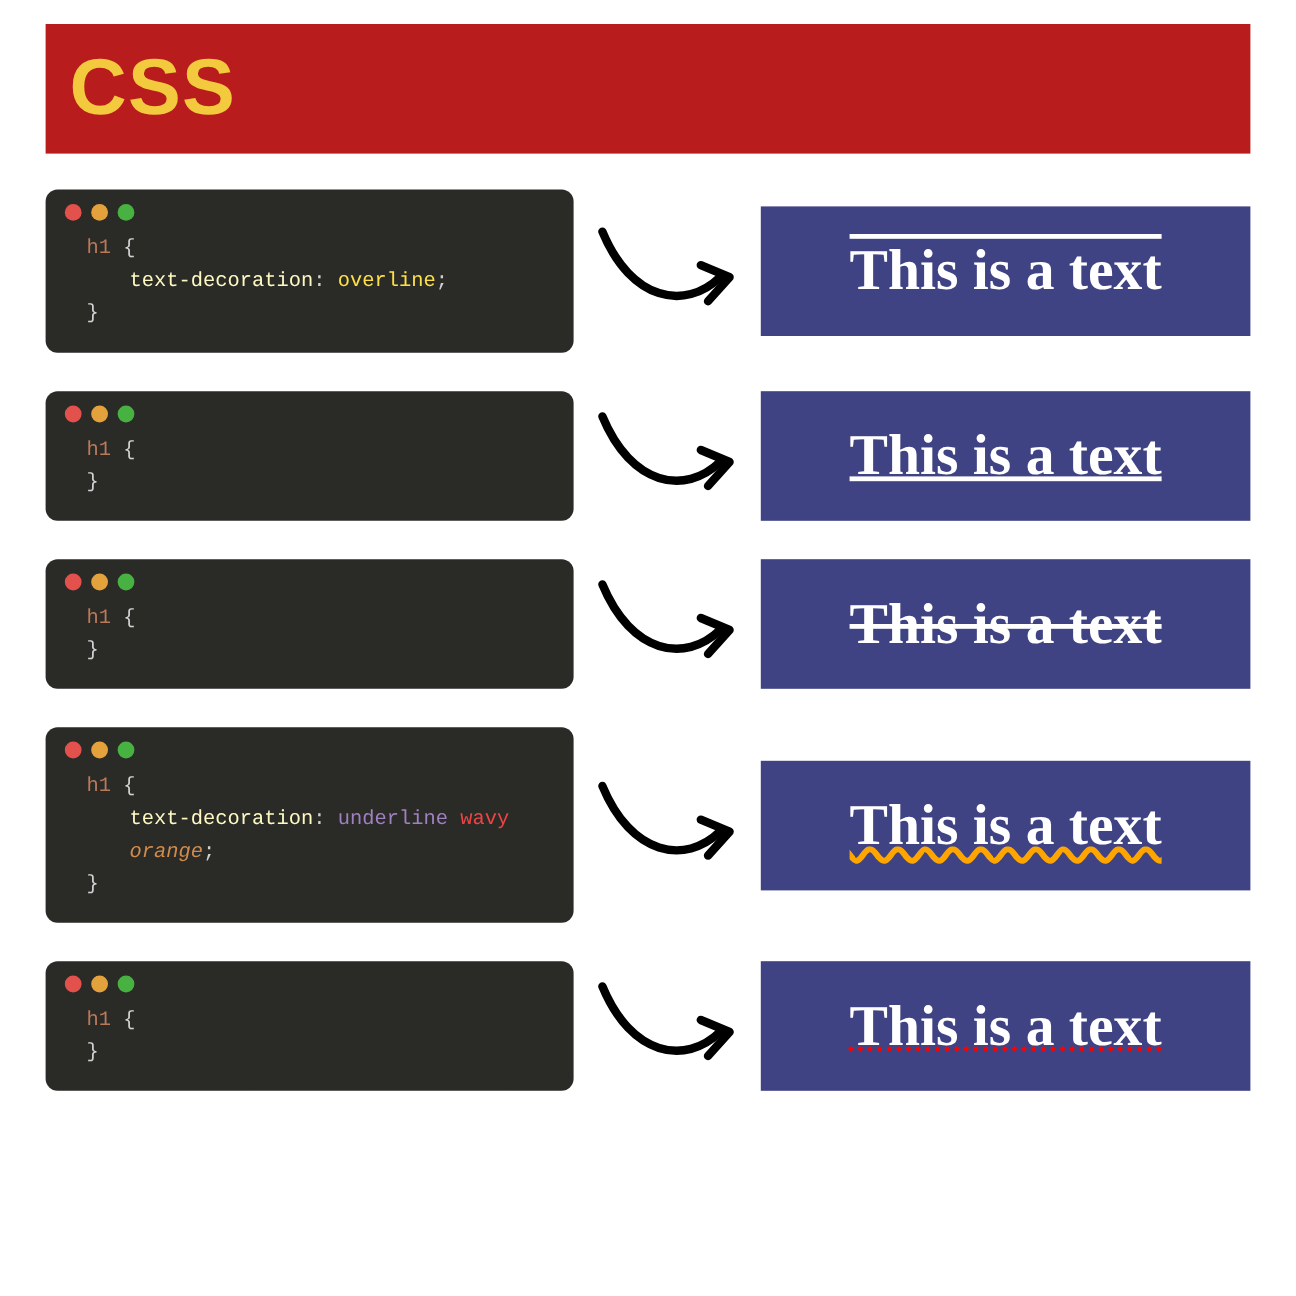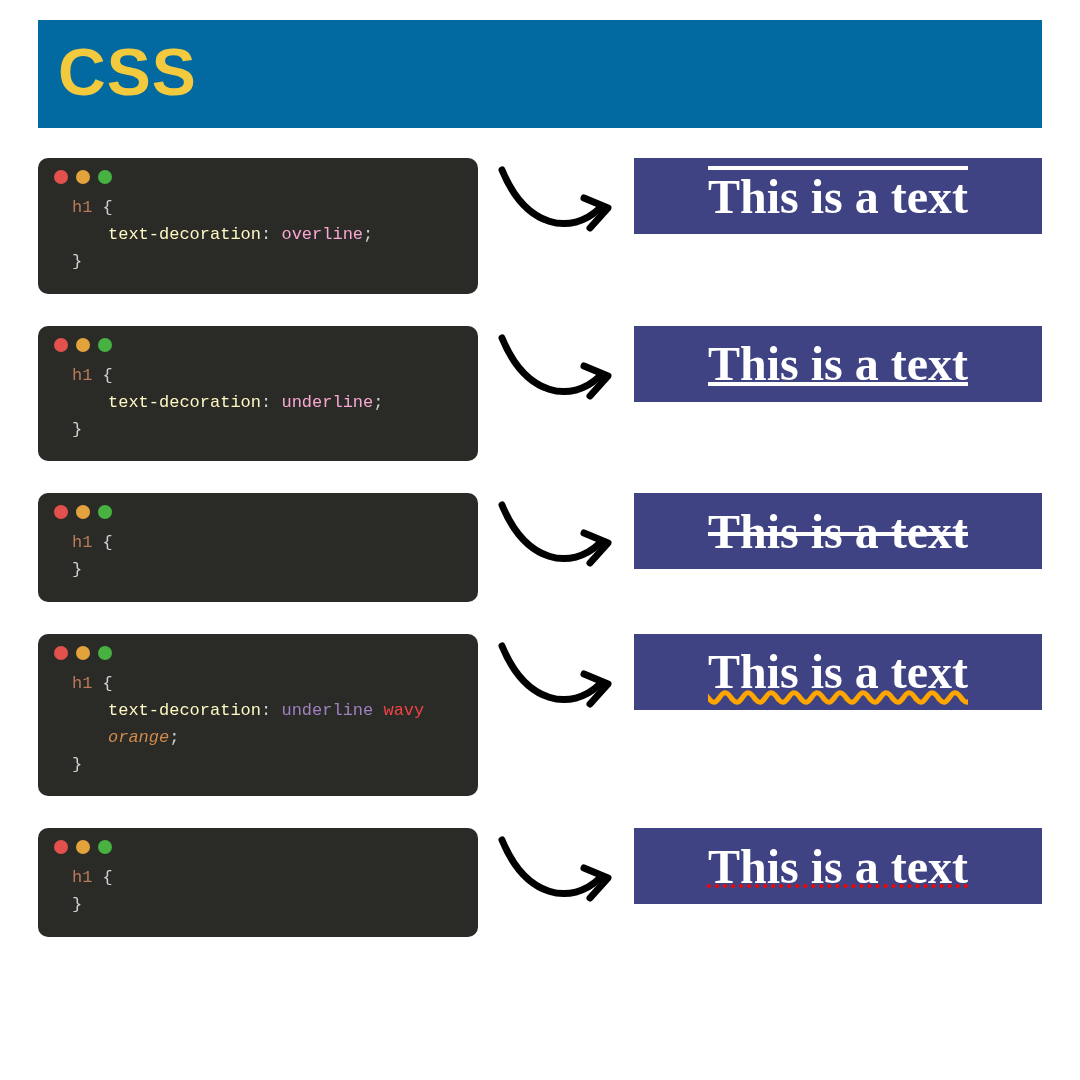--- a/index.html
+++ b/index.html
@@ -4,21 +4,21 @@
 <style>
   * { margin: 0; padding: 0; box-sizing: border-box; }
   body {
     width: 1080px;
     height: 1080px;
     background: #ffffff;
     font-family: Arial, Helvetica, sans-serif;
     padding: 20px 38px;
   }
   .title-bar {
-    background: #0369a1;
+    background: #b91c1c;
     color: #fff;
     padding: 14px 20px 18px 20px;
     display: flex;
     align-items: baseline;
     gap: 14px;
   }
   .title-css {
     color: #f3c93d;
     font-weight: 900;
     font-size: 66px;
@@ -30,60 +30,60 @@
     font-size: 52px;
   }
   .examples {
     margin-top: 30px;
     display: flex;
     flex-direction: column;
     gap: 32px;
   }
   .row {
     display: flex;
-    align-items: flex-start;
+    align-items: center;
     gap: 18px;
   }
   .code-box {
     background: #2a2a27;
     border-radius: 10px;
     width: 440px;
     padding: 12px 16px 18px 16px;
     font-family: "Courier New", monospace;
     font-size: 17px;
     line-height: 1.6;
     flex-shrink: 0;
   }
   .dots { display: flex; gap: 8px; margin-bottom: 10px; }
   .dot { width: 14px; height: 14px; border-radius: 50%; }
   .dot.red { background: #e2514b; }
   .dot.yellow { background: #e4a23c; }
   .dot.green { background: #47b141; }
   .c-sel { color: #b97a5a; }
   .c-brace { color: #d0d0d0; }
   .c-prop { color: #fef9c3; }
-  .c-val { color: #f9a8d4; }
+  .c-val { color: #fde047; }
   .c-kw { color: #a080c0; }
   .c-wavy { color: #ef4444; }
   .c-orange { color: #d18b4b; font-style: italic; }
   .c-red { color: #c95a5a; }
   .indent1 { padding-left: 18px; }
   .indent2 { padding-left: 54px; }
   .arrow-wrap {
     width: 120px;
     flex-shrink: 0;
     display: flex;
     align-items: center;
     justify-content: center;
   }
   .arrow-wrap svg { width: 120px; height: 90px; }
   .output {
     background: #3f4384;
     flex: 1;
-    height: 76px;
+    height: 108px;
     display: flex;
     align-items: center;
     justify-content: center;
     padding: 0 14px;
   }
   .output-text {
     color: #fff;
     font-family: "Times New Roman", Times, serif;
     font-weight: 700;
     font-size: 48px;
@@ -125,21 +125,20 @@
       </div>
     </div>
     <div class="row">
       <div class="code-box">
         <div class="dots">
           <div class="dot red"></div>
           <div class="dot yellow"></div>
           <div class="dot green"></div>
         </div>
         <div class="indent1"><span class="c-sel">h1</span> <span class="c-brace">{</span></div>
-        <div class="indent2"><span class="c-prop">text-decoration</span><span class="c-brace">:</span>  <span class="c-val">underline</span><span class="c-brace">;</span></div>
         <div class="indent1"><span class="c-brace">}</span></div>
       </div>
       <div class="arrow-wrap">
         <svg viewBox="0 0 120 90">
   <path d="M6 12 C 30 70, 75 78, 104 50" stroke="#000" stroke-width="7" fill="none" stroke-linecap="round"></path>
   <path d="M88 40 L112 50 L94 70" stroke="#000" stroke-width="7" fill="none" stroke-linecap="round" stroke-linejoin="round"></path>
 </svg>
       </div>
       <div class="output">
         <div class="output-text deco-underline">This is a text</div>

